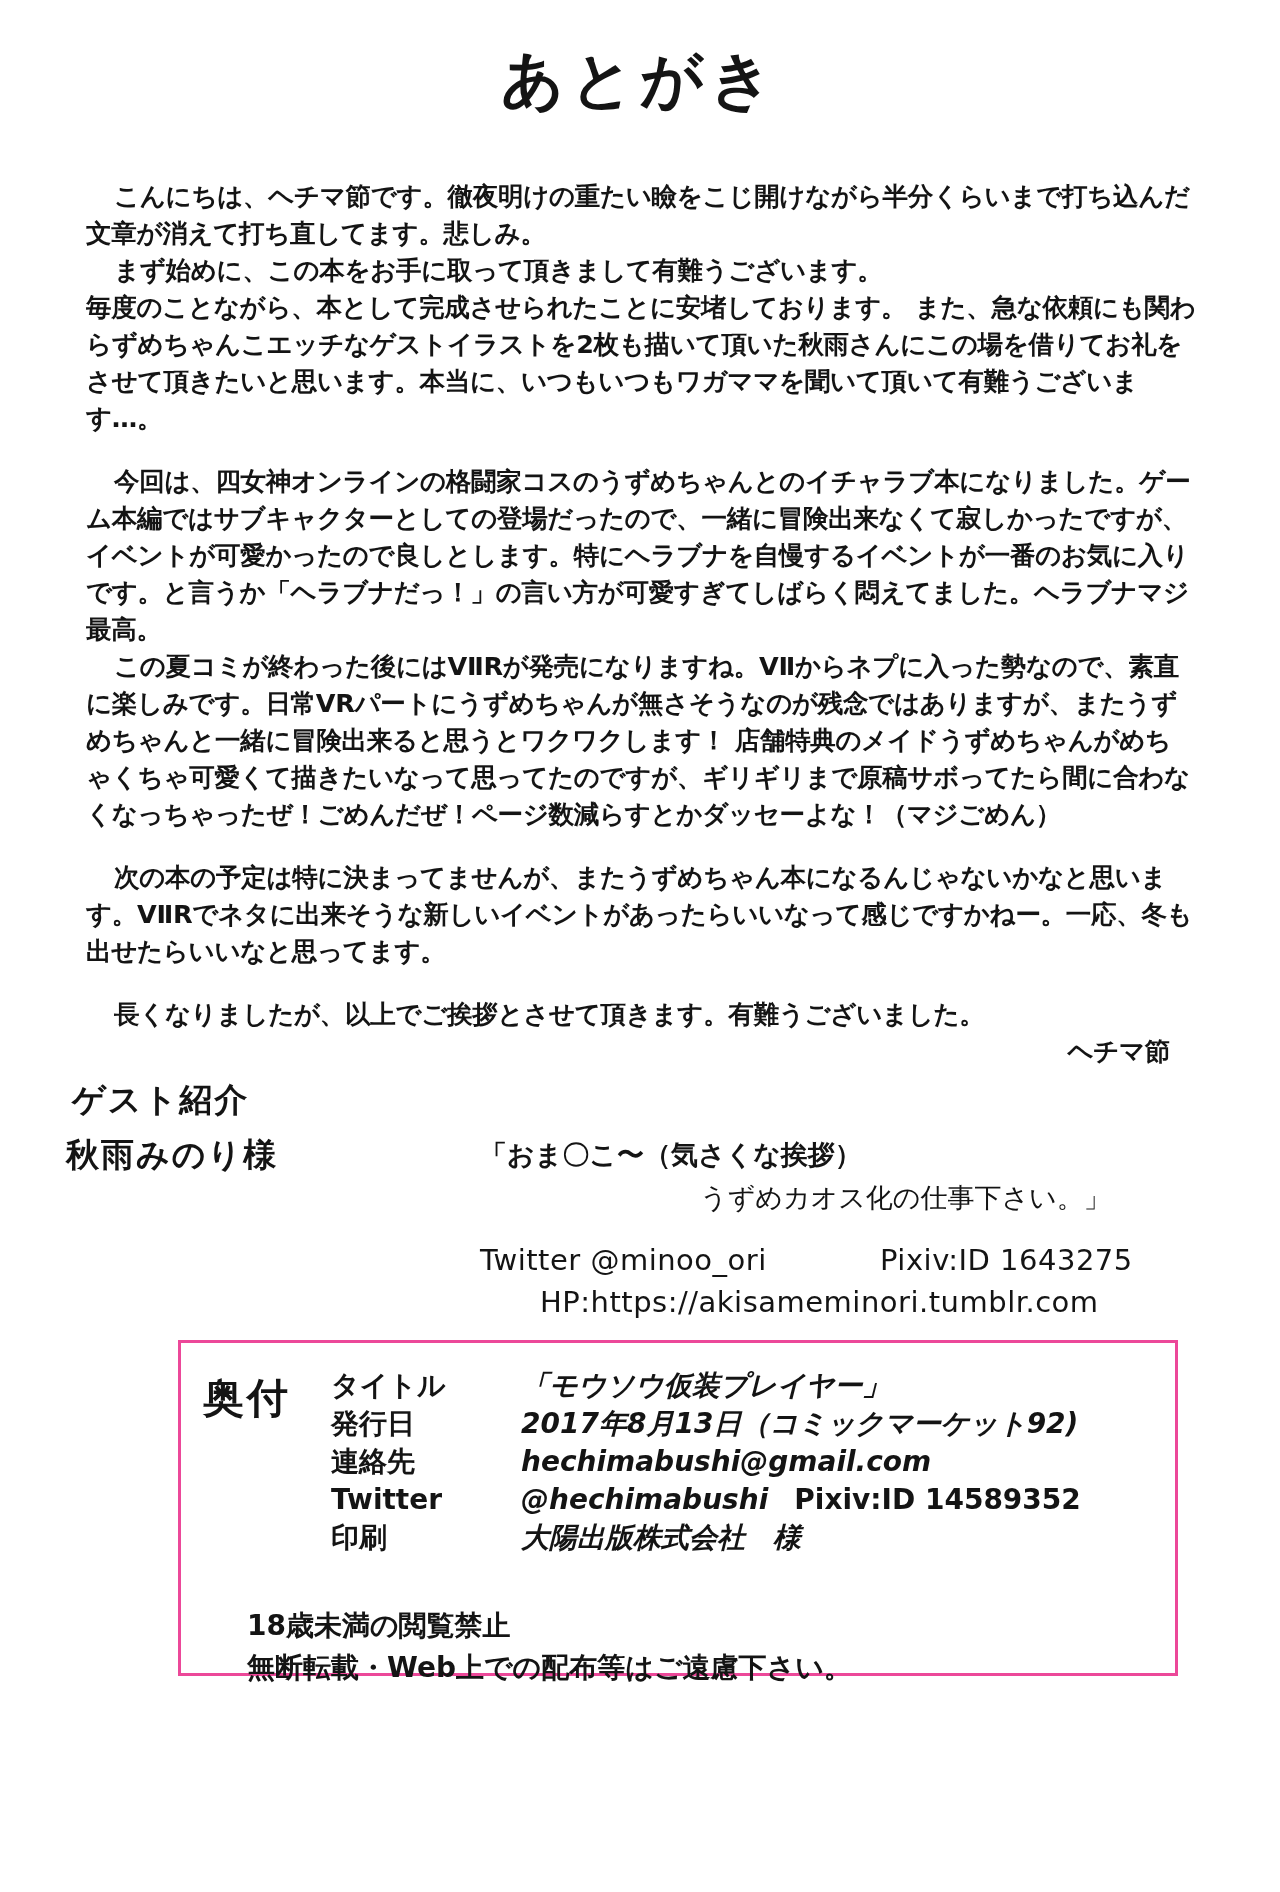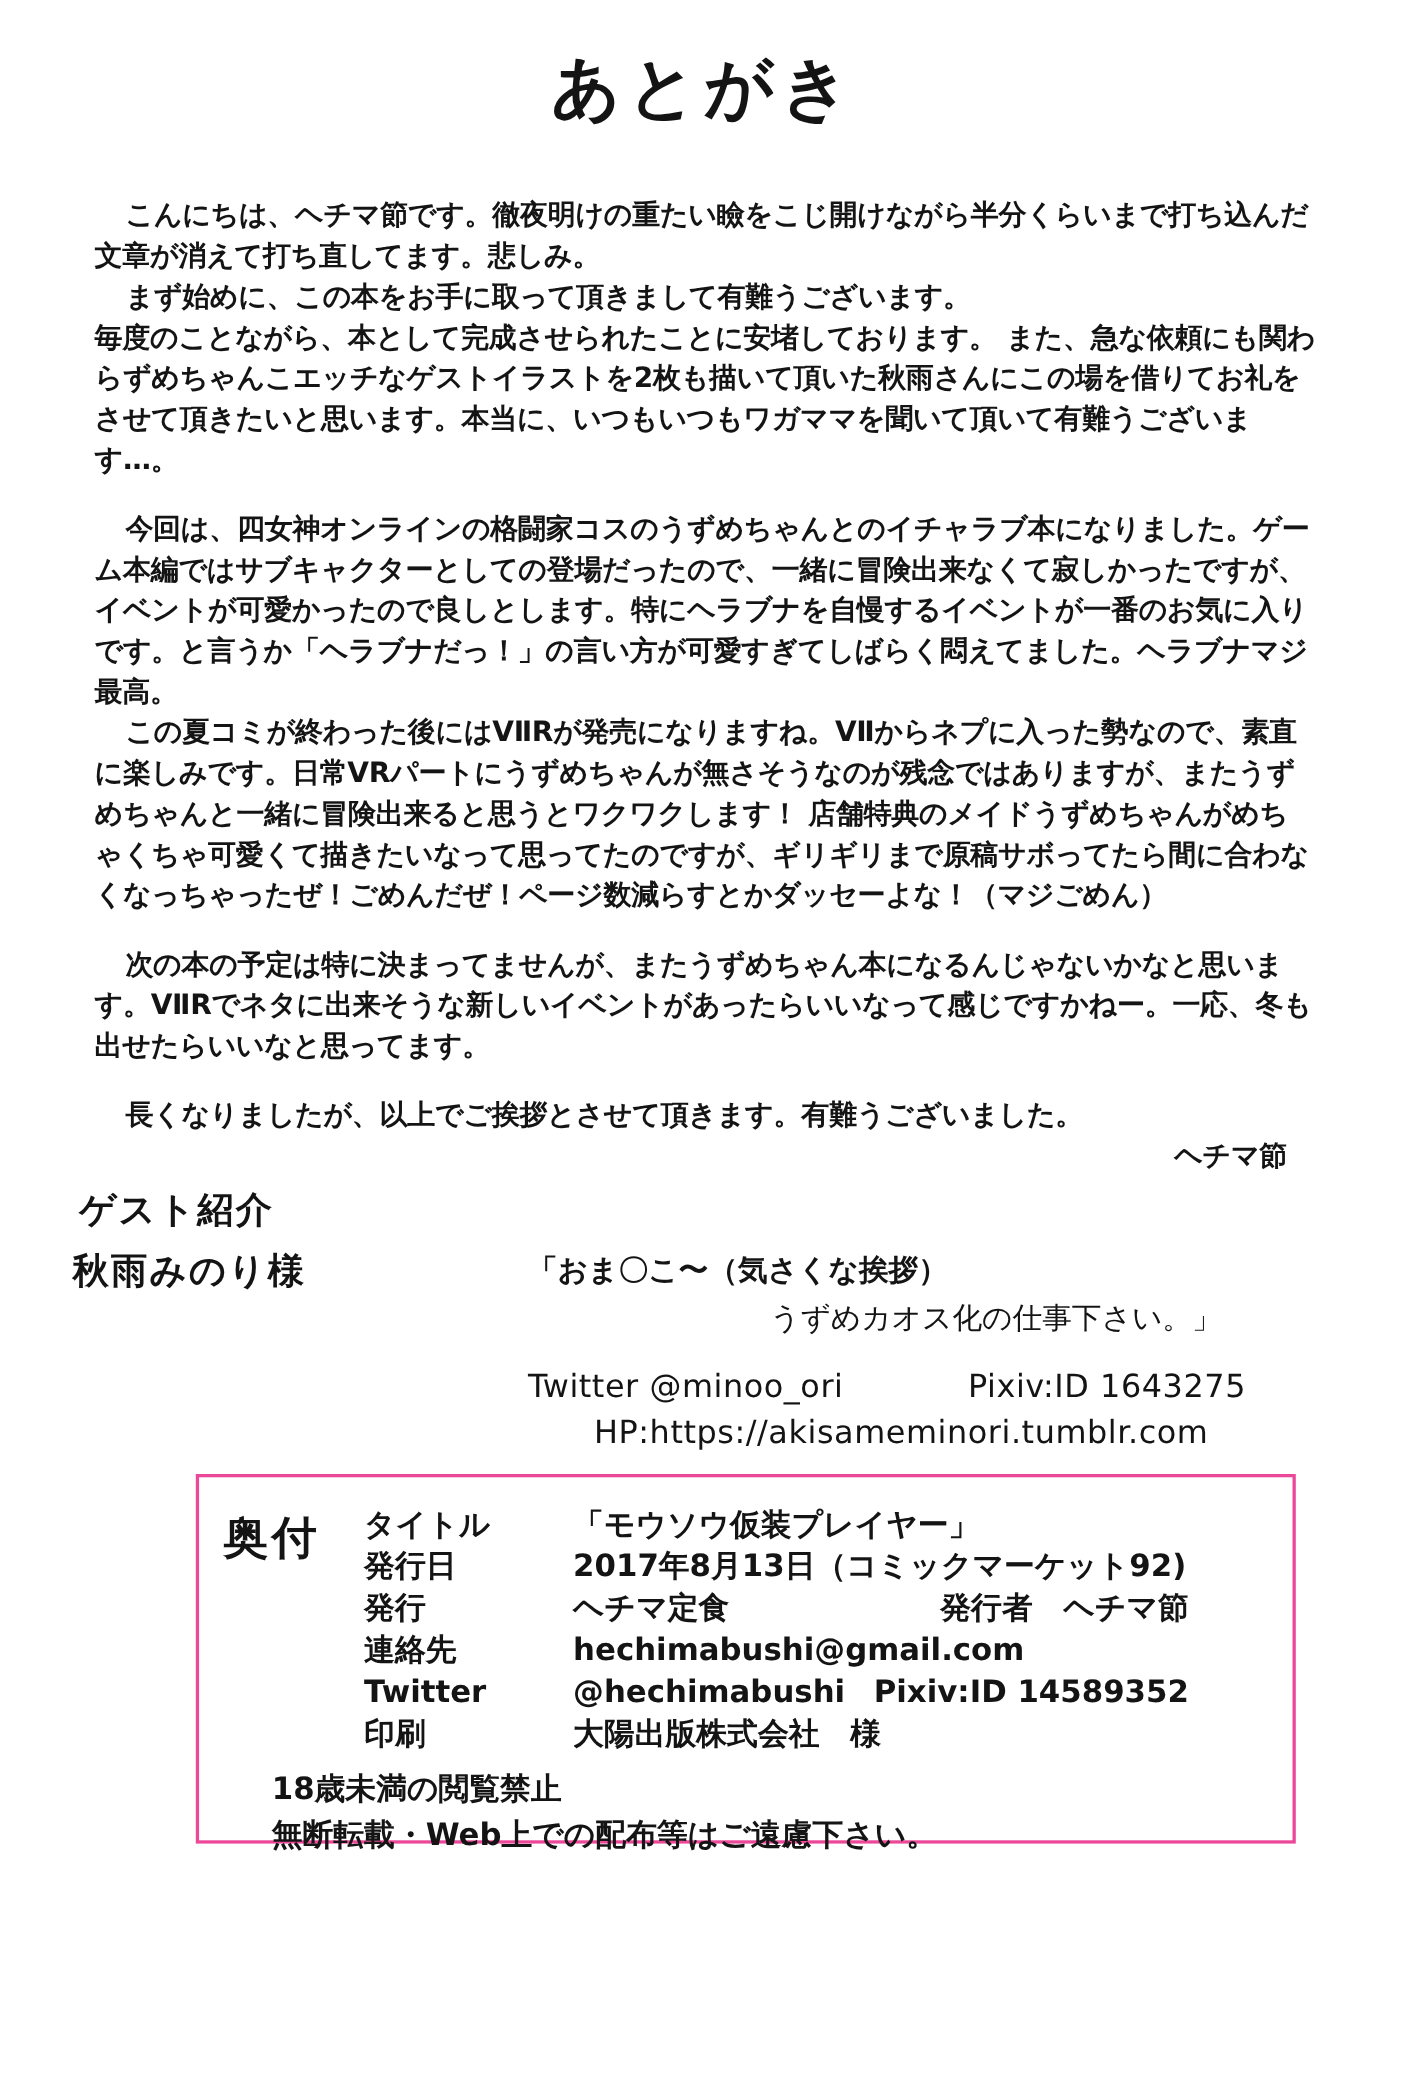--- a/index.html
+++ b/index.html
@@ -135,20 +135,21 @@
   .ctrow {
     display: flex;
     white-space: pre;
   }
   .ct-label {
     width: 190px;
     flex: 0 0 190px;
   }
   .ct-val {
     flex: 1 1 auto;
+    font-style: italic;
   }
   .ct-val2 {
     margin-left: 26px;
   }
   .notice {
     position: absolute;
     left: 66px;
     top: 262px;
     font-size: 28px;
     font-weight: 600;
@@ -190,25 +191,20 @@
     <div class="colophon-table">
       <div class="ctrow">
         <span class="ct-label nowrap">タイトル</span>
         <span class="ct-val nowrap">「モウソウ仮装プレイヤー」</span>
       </div>
       <div class="ctrow">
         <span class="ct-label nowrap">発行日</span>
         <span class="ct-val nowrap">2017年8月13日（コミックマーケット92)</span>
       </div>
       <div class="ctrow">
-        <span class="ct-label nowrap">発行</span>
-        <span class="ct-val nowrap">ヘチマ定食</span>
-        <span class="ct-val2 nowrap">発行者　ヘチマ節</span>
-      </div>
-      <div class="ctrow">
         <span class="ct-label nowrap">連絡先</span>
         <span class="ct-val nowrap">hechimabushi@gmail.com</span>
       </div>
       <div class="ctrow">
         <span class="ct-label nowrap">Twitter</span>
         <span class="ct-val nowrap">@hechimabushi</span>
         <span class="ct-val2 nowrap">Pixiv:ID 14589352</span>
       </div>
       <div class="ctrow">
         <span class="ct-label nowrap">印刷</span>

